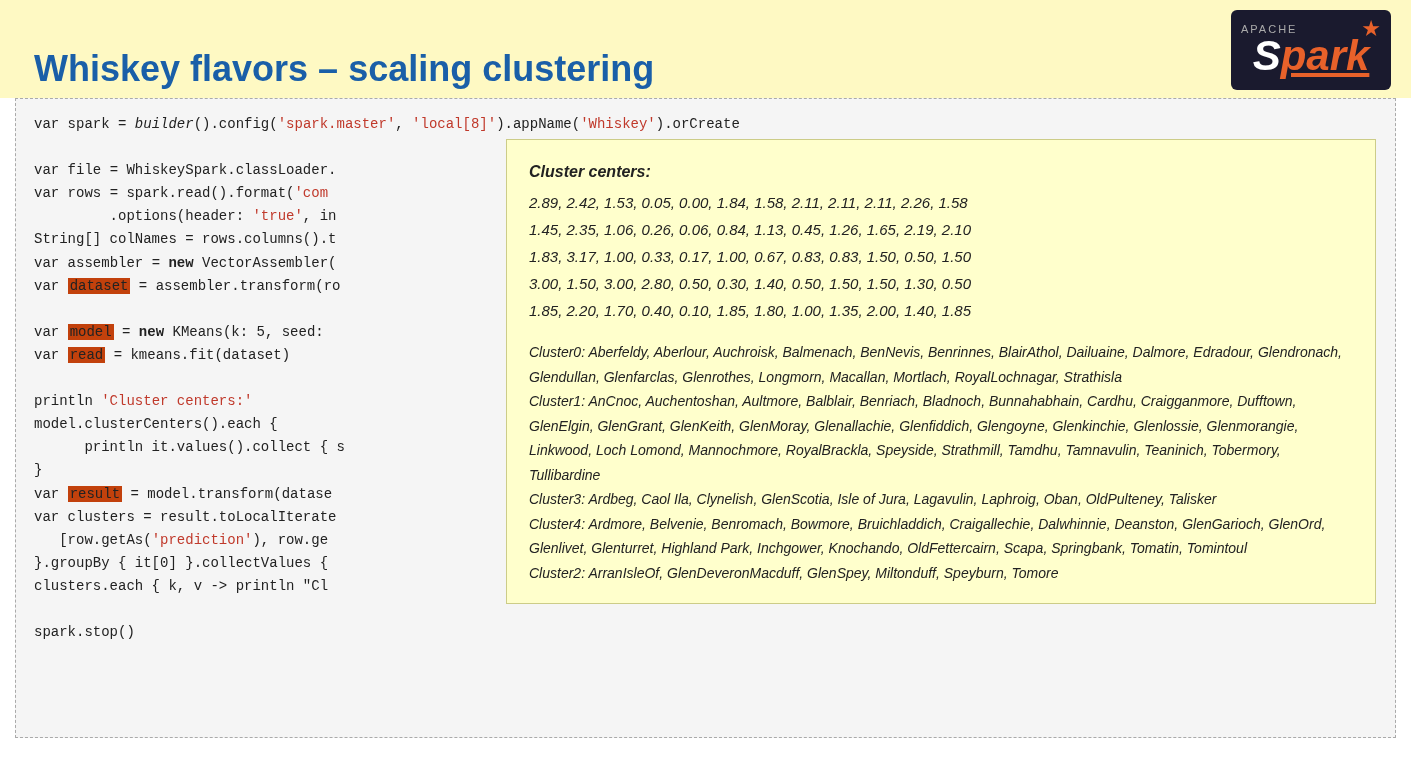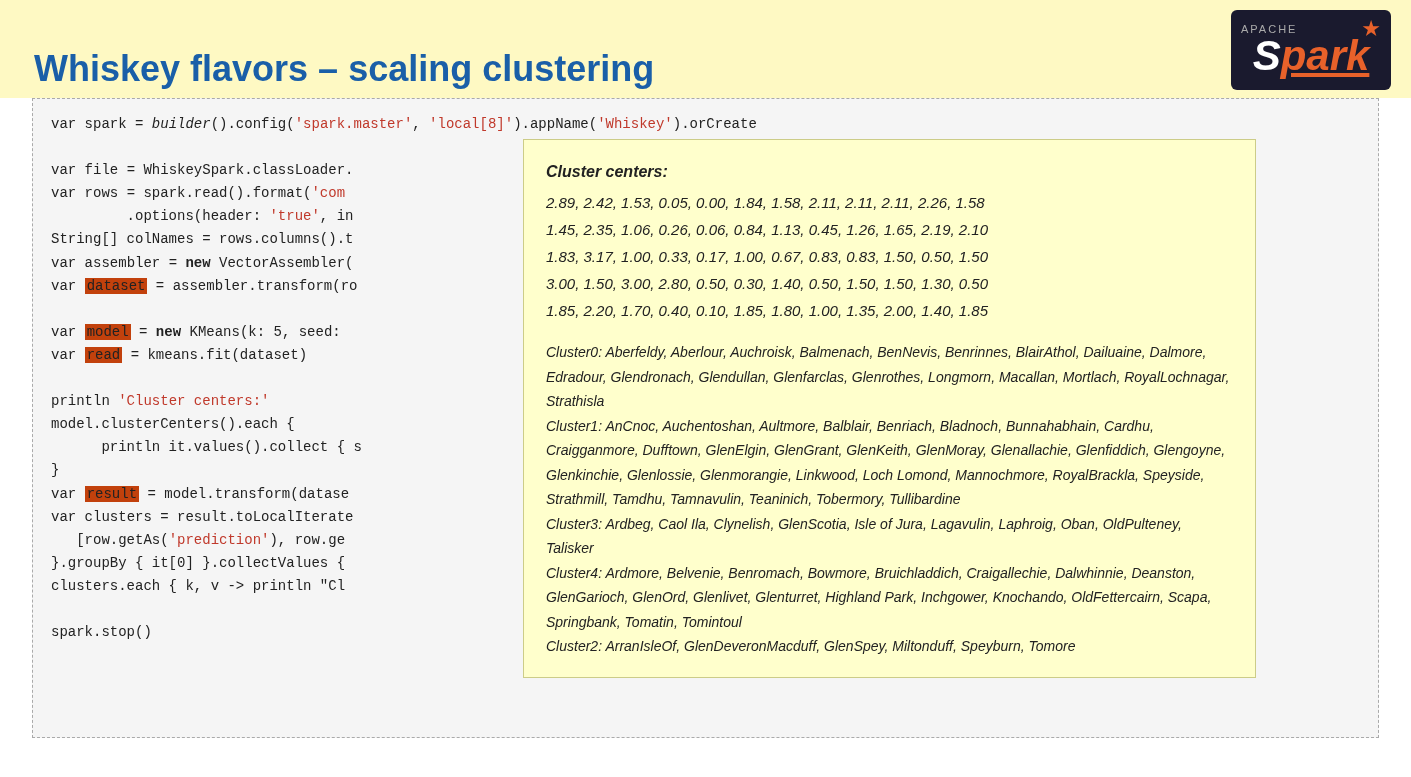--- a/index.html
+++ b/index.html
@@ -62,21 +62,21 @@
     .spark-star {
       position: absolute;
       top: 6px;
       right: 10px;
       color: #e8612a;
       font-size: 22px;
     }
 
     
     .main {
-      padding: 0 32px;
+      padding: 0 15px;
       position: relative;
     }
 
     
     .code-block {
       background: #f5f5f5;
       border: 1px dashed #aaa;
       padding: 14px 18px;
       font-family: 'Courier New', Courier, monospace;
       font-size: 14px;
@@ -91,21 +91,21 @@
     .code-keyword { font-weight: bold; }
     .code-string { color: #c0392b; }
     .code-italic { font-style: italic; }
     .code-highlight { background: #c2410c; padding: 0 2px; }
 
     
     .tooltip-overlay {
       position: absolute;
       top: 40px;
       left: 490px;
-      width: 733px;
+      width: 870px;
       background: #ffffcc;
       border: 1px solid #cccc88;
       padding: 18px 22px;
       font-family: Arial, sans-serif;
       font-size: 14.5px;
       line-height: 1.7;
       color: #222;
       z-index: 10;
     }
     .tooltip-title {

